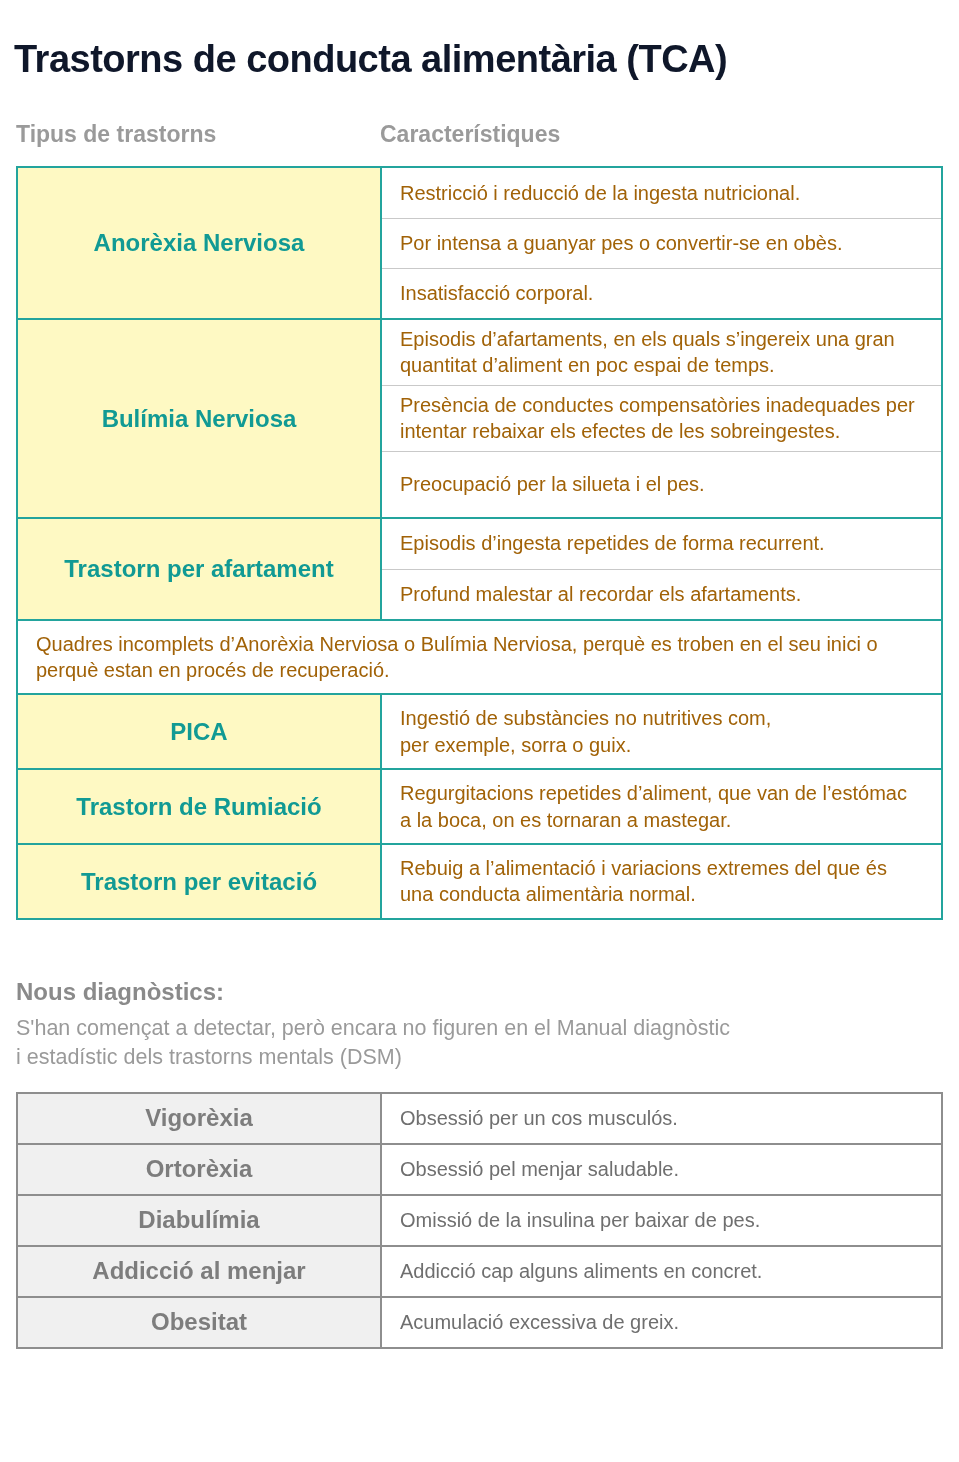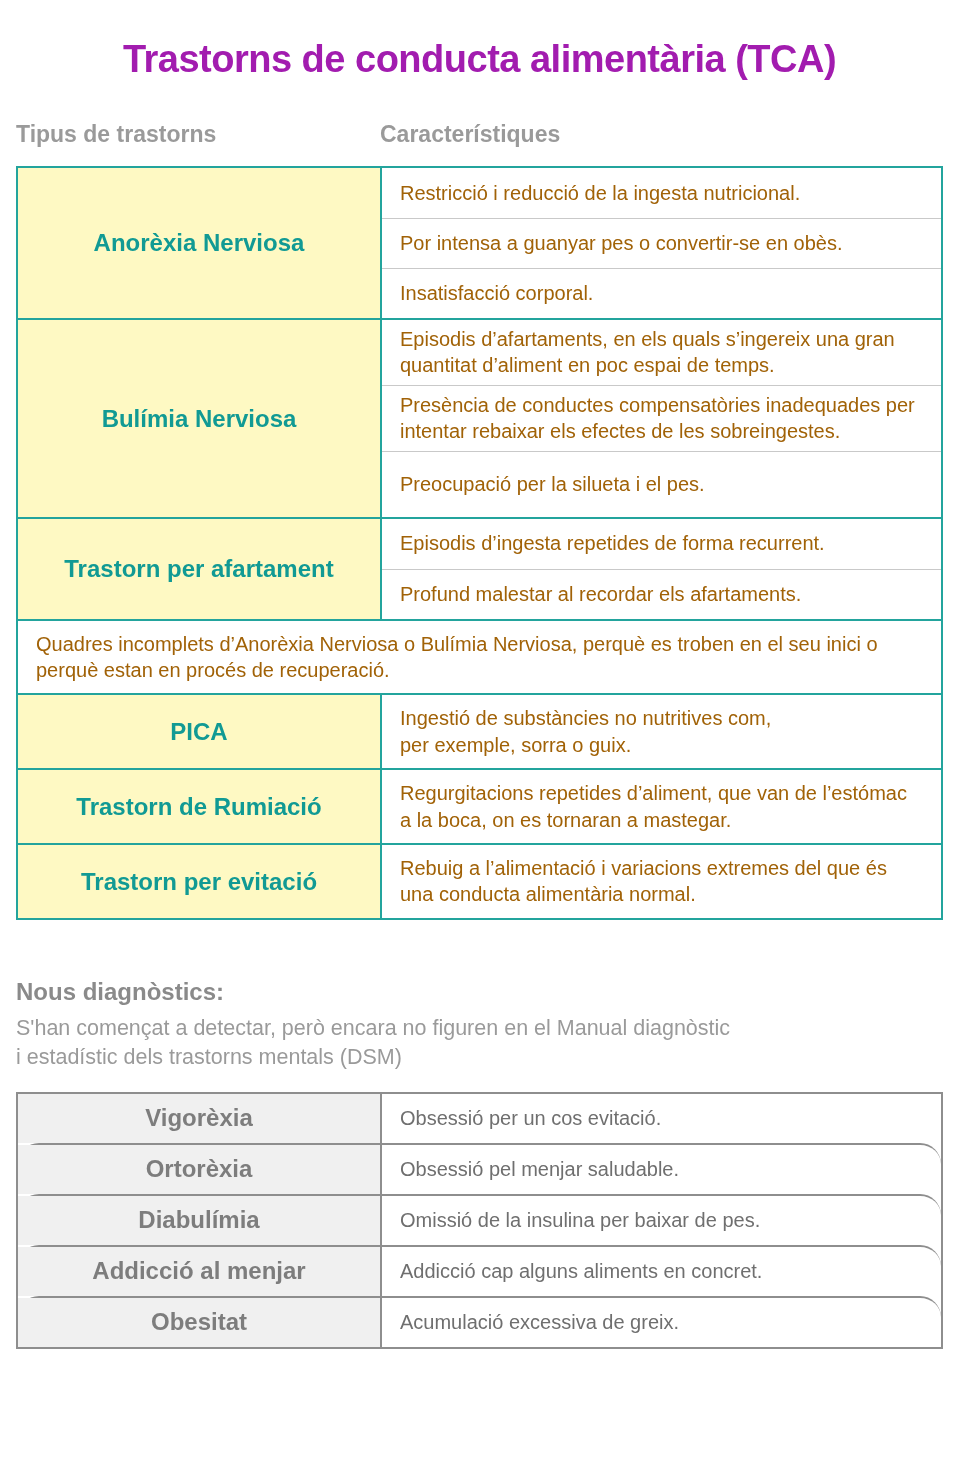--- a/index.html
+++ b/index.html
@@ -6,24 +6,24 @@
   html, body { background: #ffffff; }
   body {
     width: 959px; height: 1462px;
     font-family: "Liberation Sans", sans-serif;
     position: relative; overflow: hidden;
   }
   .page { position: relative; width: 959px; height: 1462px; background: #fff; }
 
   .title {
     margin: 38px 14px 0;
-    text-align: center;
+    text-align: left;
     font-size: 38px;
     font-weight: bold;
-    color: #a21caf;
+    color: #0f172a;
     letter-spacing: -0.5px;
   }
 
   .col-headers { display: flex; width: 927px; margin: 40px auto 18px; }
   .col-header { font-weight: bold; color: #9a9a9a; font-size: 23px; text-align: left; }
   .col-header.left { width: 364px; }
   .col-header.right { flex: 1; }
 
   .table1 { width: 927px; margin: 0 auto; border: 2px solid #23a49d; }
   .group { display: flex; border-top: 2px solid #23a49d; }
@@ -42,21 +42,21 @@
     color: #a16207; font-size: 20px; line-height: 1.32;
     white-space: pre-line; min-height: 50px;
   }
   .char:first-child { border-top: none; }
 
   .nd { width: 927px; margin: 58px auto 0; }
   .nd-heading { font-weight: bold; color: #8a8a8a; font-size: 24px; margin-bottom: 8px; }
   .nd-desc { color: #9a9a9a; font-size: 21.5px; line-height: 1.35; white-space: pre-line; }
 
   .table2 { width: 927px; margin: 20px auto 0; border: 2px solid #8e8e8e; }
-  .row2 { display: flex; border-top: 2px solid #8e8e8e; border-radius: 21px; }
+  .row2 { display: flex; border-top: 2px solid #8e8e8e; }
   .row2:first-child { border-top: none; }
   .name-cell {
     width: 364px; background: #f0f0f0; border-right: 2px solid #8e8e8e;
     display: flex; align-items: center; justify-content: center;
     color: #7d7d7d; font-weight: bold; font-size: 24px; min-height: 49px;
     text-align: center; padding: 4px 8px;
   }
   .desc-cell {
     flex: 1; display: flex; align-items: center;
     padding: 8px 18px; color: #6f6f6f; font-size: 20px; line-height: 1.3;
@@ -134,21 +134,21 @@
 
   <div class="nd">
     <div class="nd-heading">Nous diagnòstics:</div>
     <div class="nd-desc">S'han començat a detectar, però encara no figuren en el Manual diagnòstic
 i estadístic dels trastorns mentals (DSM)</div>
   </div>
 
   <div class="table2">
     <div class="row2">
       <div class="name-cell">Vigorèxia</div>
-      <div class="desc-cell">Obsessió per un cos evitació.</div>
+      <div class="desc-cell">Obsessió per un cos musculós.</div>
     </div>
     <div class="row2">
       <div class="name-cell">Ortorèxia</div>
       <div class="desc-cell">Obsessió pel menjar saludable.</div>
     </div>
     <div class="row2">
       <div class="name-cell">Diabulímia</div>
       <div class="desc-cell">Omissió de la insulina per baixar de pes.</div>
     </div>
     <div class="row2">

